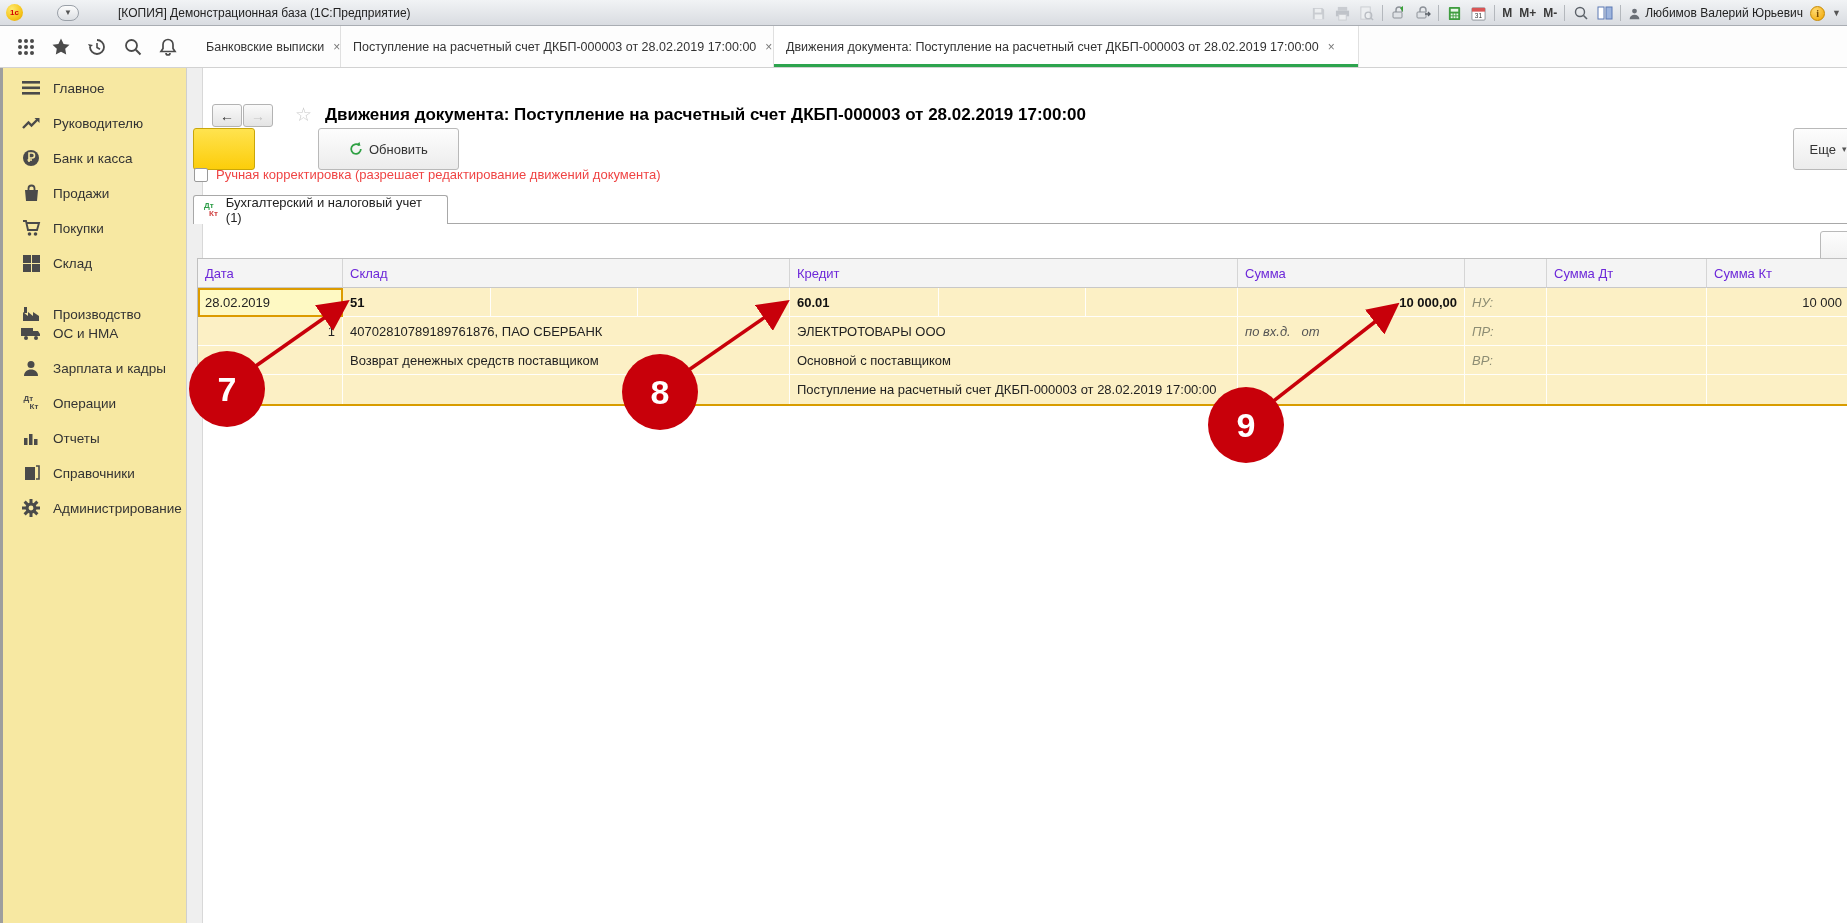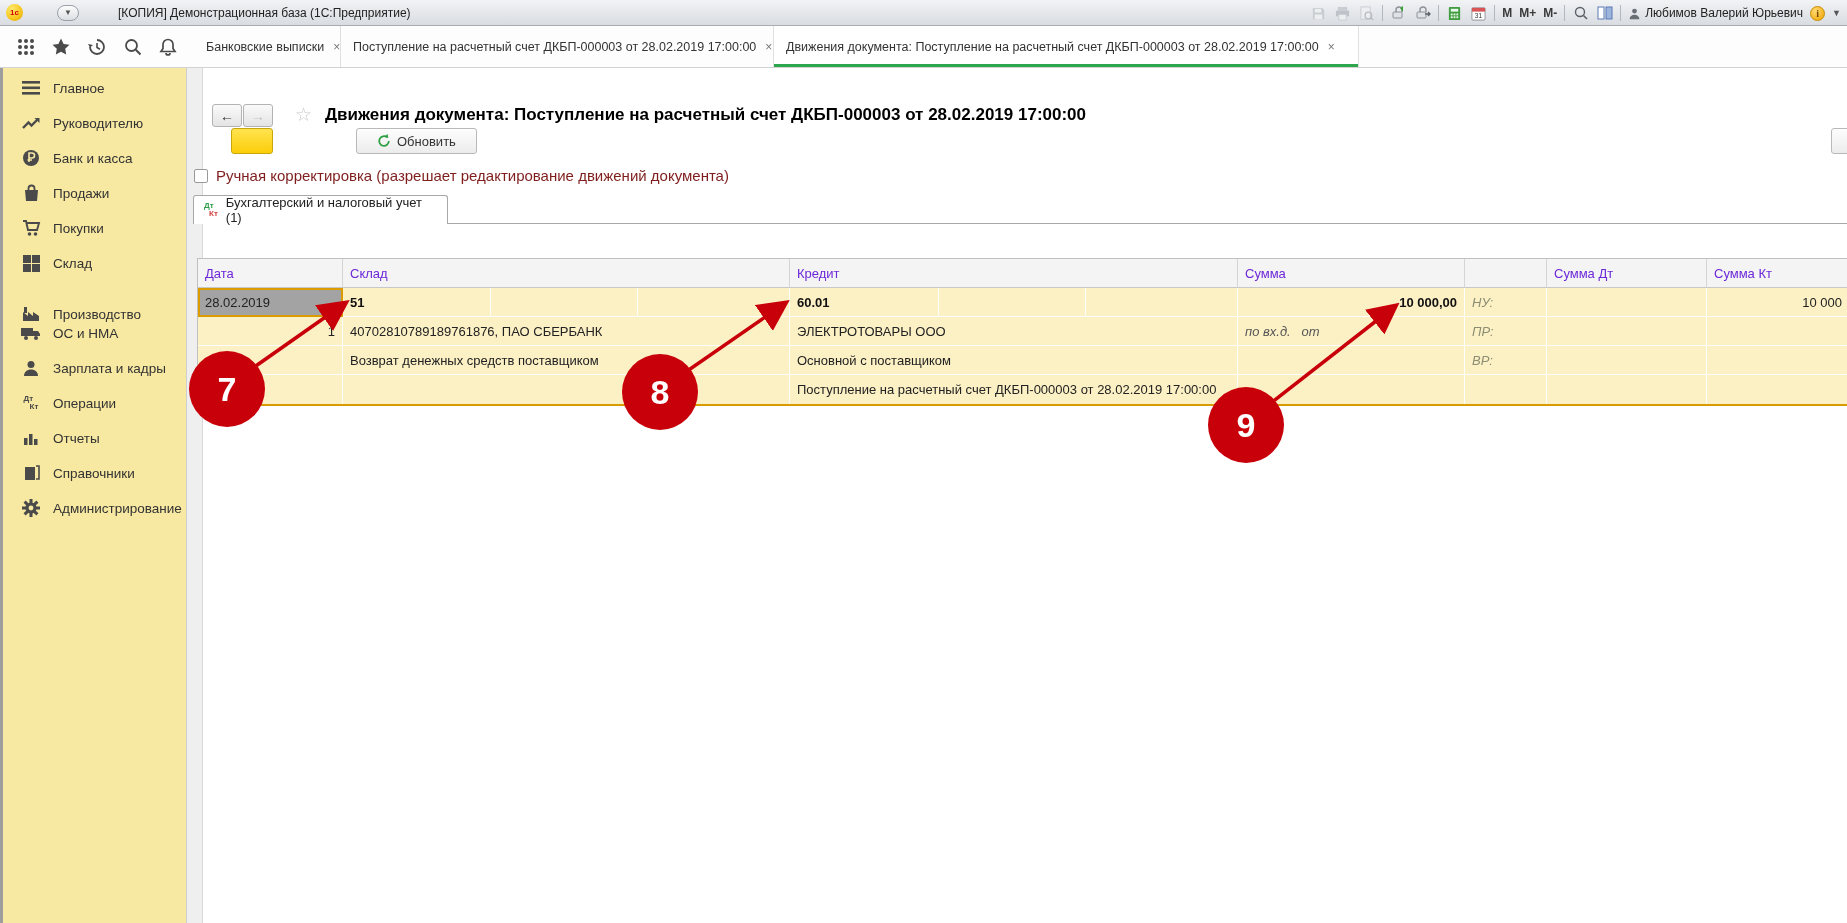--- a/index.html
+++ b/index.html
@@ -52,30 +52,30 @@
     background:#efefef; border-left:1px solid #cfcfcf; border-right:1px solid #d8d8d8; }
 
   
   #formarea { position:absolute; left:203px; top:68px; width:1644px; height:855px; background:#fff; }
   .navbtn { position:absolute; width:30px; height:23px; border:1px solid #b3b3b3; border-radius:3px;
     background:linear-gradient(#fafafa,#e4e4e4); display:flex; align-items:center; justify-content:center;
     font-size:14px; }
   .star-fav { position:absolute; font-size:19px; color:#c9c9c9; }
   .form-title { position:absolute; font-size:17px; font-weight:bold; color:#000; white-space:nowrap; }
 
-  .btn { position:absolute; height:26px; border-radius:3px; font-size:13px; display:flex; align-items:center;
-    justify-content:center; padding:0 20px; white-space:nowrap;margin-left:38px; }
+  .btn { position:absolute; height:42px; border-radius:3px; font-size:13px; display:flex; align-items:center;
+    justify-content:center; padding:0 30px; white-space:nowrap; }
   .btn-primary { background:linear-gradient(#ffe34f,#fccd0a); border:1px solid #c9a60a; font-weight:bold; color:#111; }
   .btn-normal { background:linear-gradient(#fdfdfd,#ececec); border:1px solid #b9b9b9; color:#333; }
   .btn .caret { font-size:9px; color:#555; margin-left:6px; }
   .refresh-glyph { margin-right:6px; display:flex; }
 
   .chkrow { position:absolute; display:flex; align-items:center; }
   .chk { width:14px; height:14px; border:1px solid #9a9a9a; background:#fff; border-radius:2px; }
-  .chk-label { margin-left:8px; font-size:15px; color:#7f1d1d; }
+  .chk-label { margin-left:8px; font-size:13px; color:#ef4444; }
 
   .innertab { position:absolute; left:-10px; top:127px; width:255px; height:29px; background:#fff;
     border:1px solid #a8a8a8; border-bottom:none; border-radius:3px 3px 0 0;
     display:flex; align-items:center; padding:0 10px; font-size:13px; color:#222; }
   .innertab .dtkt-ico { margin-right:8px; font-size:8px; font-weight:bold; line-height:8px; }
   .innertab .dtkt-ico .dt { color:#2e9e49; }
   .innertab .dtkt-ico .kt { color:#d04040; margin-left:5px; }
   .tabline { position:absolute; left:245px; top:155px; width:1402px; height:1px; background:#a8a8a8; }
 
   
@@ -84,21 +84,21 @@
     grid-auto-rows:29px; border:1px solid #c0c0c0; border-bottom:2px solid #d89c00; }
   .hcell { background:#f4f4f4; border-right:1px solid #d5d5d5; border-bottom:1px solid #c8c8c8;
     display:flex; align-items:center; padding:0 7px; font-size:13px; color:#6d28d9; }
   .ycell { background:#fcf0c5; border-right:1px solid rgba(255,255,255,.9);
     border-bottom:1px solid rgba(255,255,255,.9); display:flex; align-items:center;
     padding:0 7px; font-size:13px; color:#222; position:relative; }
   .bold { font-weight:bold; color:#111; }
   .right { justify-content:flex-end; }
   .ital-gray { font-style:italic; color:#8d8d74; }
   .ital-dark { font-style:italic; color:#555; white-space:pre; }
-  .selcell { background:#a3a3a3; outline:2px solid #dc9b00; outline-offset:-2px; }
+  .selcell { background:#fef9c3; outline:2px solid #dc9b00; outline-offset:-2px; }
   .subdiv::before { content:""; position:absolute; left:33%; top:0; bottom:0; width:1px; background:rgba(255,255,255,.9); }
   .subdiv::after  { content:""; position:absolute; left:66%; top:0; bottom:0; width:1px; background:rgba(255,255,255,.9); }
 
   
   .ann-circle { position:absolute; width:76px; height:76px; border-radius:50%; background:#c8000a;
     color:#fff; font-size:34px; font-weight:bold; display:flex; align-items:center; justify-content:center; z-index:60; }
   #arrows { position:absolute; left:0; top:0; width:1847px; height:923px; z-index:55; pointer-events:none; }
 
   svg { display:block; }
 </style>

